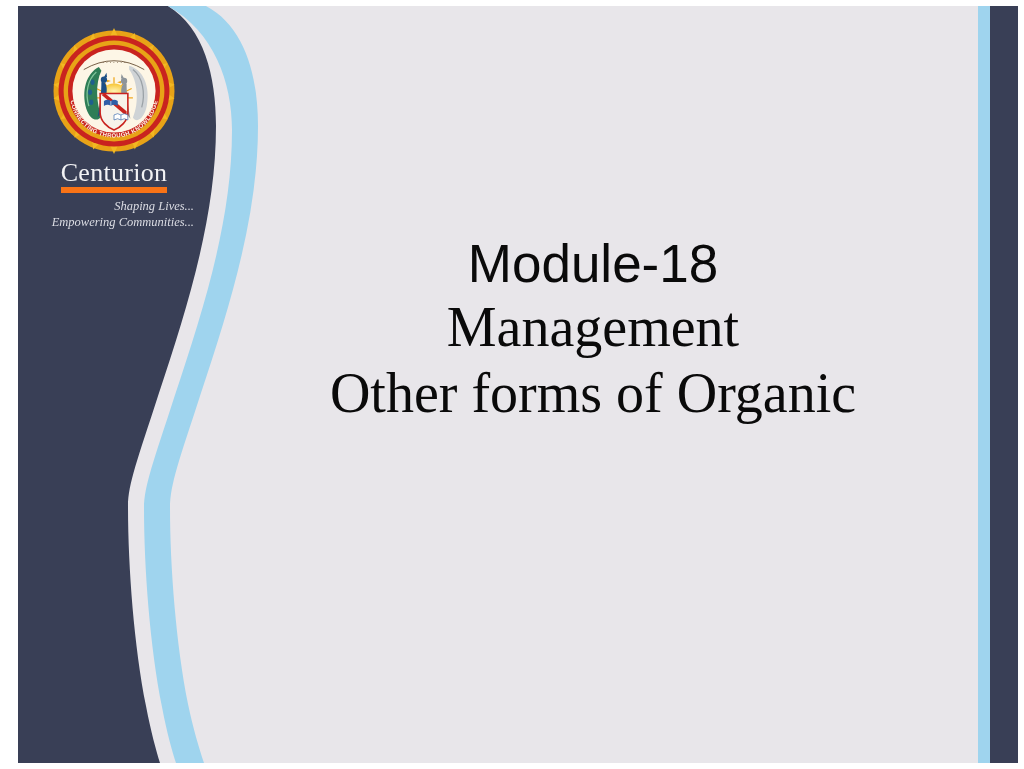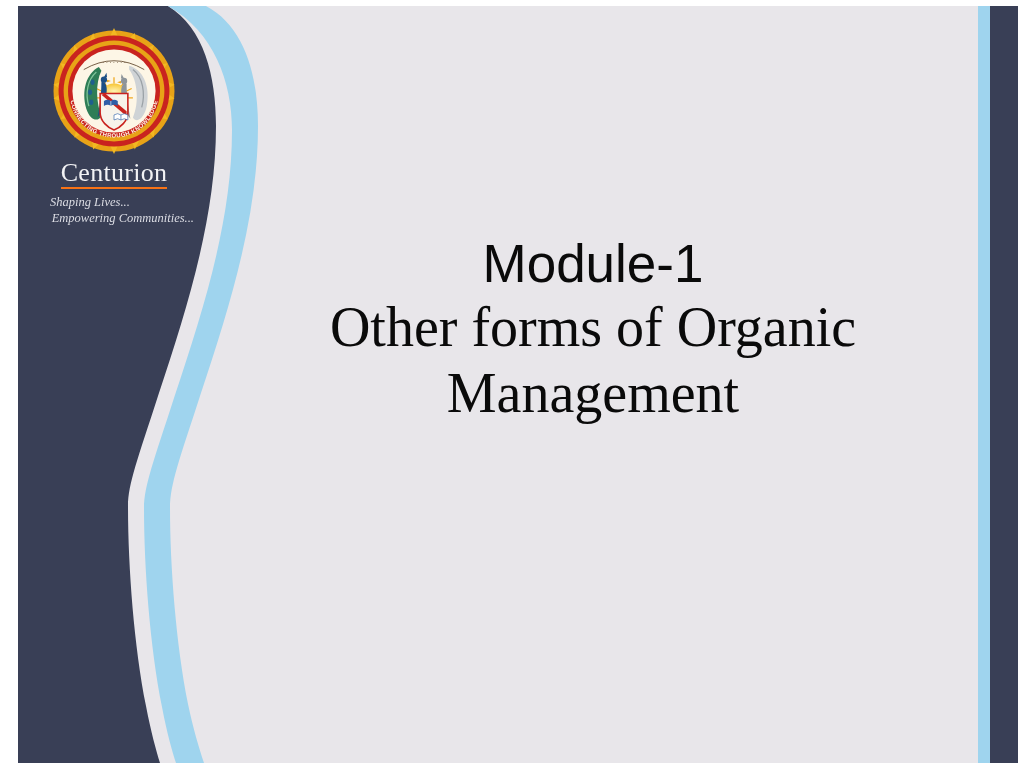--- a/index.html
+++ b/index.html
@@ -86,21 +86,21 @@
     display: block;
   }
   #brand-name {
     font-family: "Liberation Serif", serif;
     font-size: 26px;
     line-height: 1.0;
     color: #f2f2f4;
     letter-spacing: 0.3px;
     margin: 2px 0 0 0;
     display: inline-block;
-    border-bottom: 2px solid #f97316;
+    border-bottom: 6px solid #f97316;
     padding-bottom: 1px;
   }
   #brand-sub {
     font-family: "Liberation Serif", serif;
     font-size: 23px;
     line-height: 1.05;
     color: #f2f2f4;
     letter-spacing: 0.5px;
     margin: 1px 0 0 0;
     font-variant: small-caps;
@@ -108,21 +108,21 @@
   }
   .tagline {
     font-family: "Liberation Serif", serif;
     font-style: italic;
     font-size: 12.5px;
     line-height: 1.25;
     color: #dcdde4;
     margin: 0;
     white-space: nowrap;
   }
-  #tagline-1 { margin-top: 6px; text-align: left; padding-left: 16px; font-family: Liberation Serif, serif; }
+  #tagline-1 { margin-top: 6px; text-align: right; padding-left: 16px; font-family: Liberation Serif, serif; }
   #tagline-2 { text-align: right; padding-left: 8px; }
 
   
   #title-block {
     position: absolute;
     left: 210px;
     top: 228px;
     width: 730px;
     text-align: center;
     z-index: 4;
@@ -287,19 +287,19 @@
       </svg>
 
       <div>
         <span id="brand-name">Centurion</span>
       </div>
       <div id="tagline-1" class="tagline">Shaping Lives...</div>
       <div id="tagline-2" class="tagline">Empowering Communities...</div>
     </div>
 
     <div id="title-block">
-      <div class="title-line-sans">Module-1</div>
+      <div class="title-line-sans">Module-18</div>
+      <div class="title-line-serif">Management</div>
       <div class="title-line-serif">Other forms of Organic</div>
-      <div class="title-line-serif">Management</div>
     </div>
 
   </div>
 </div>
 
 </body></html>

